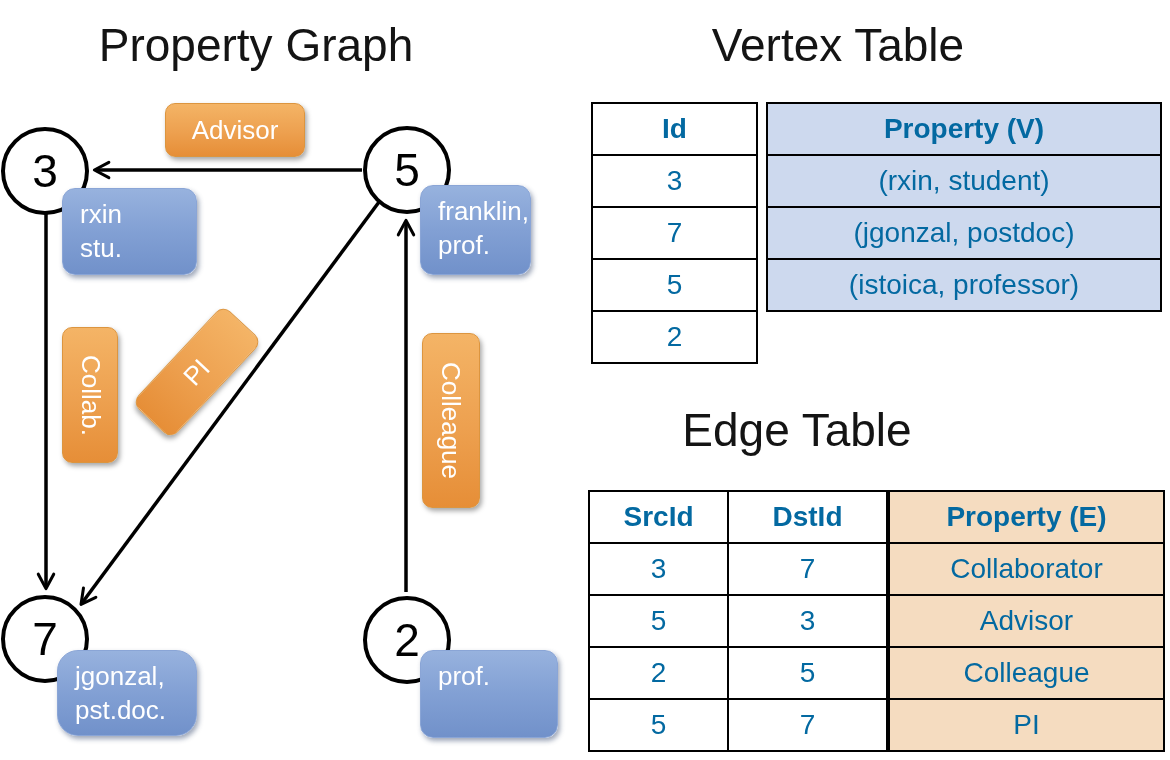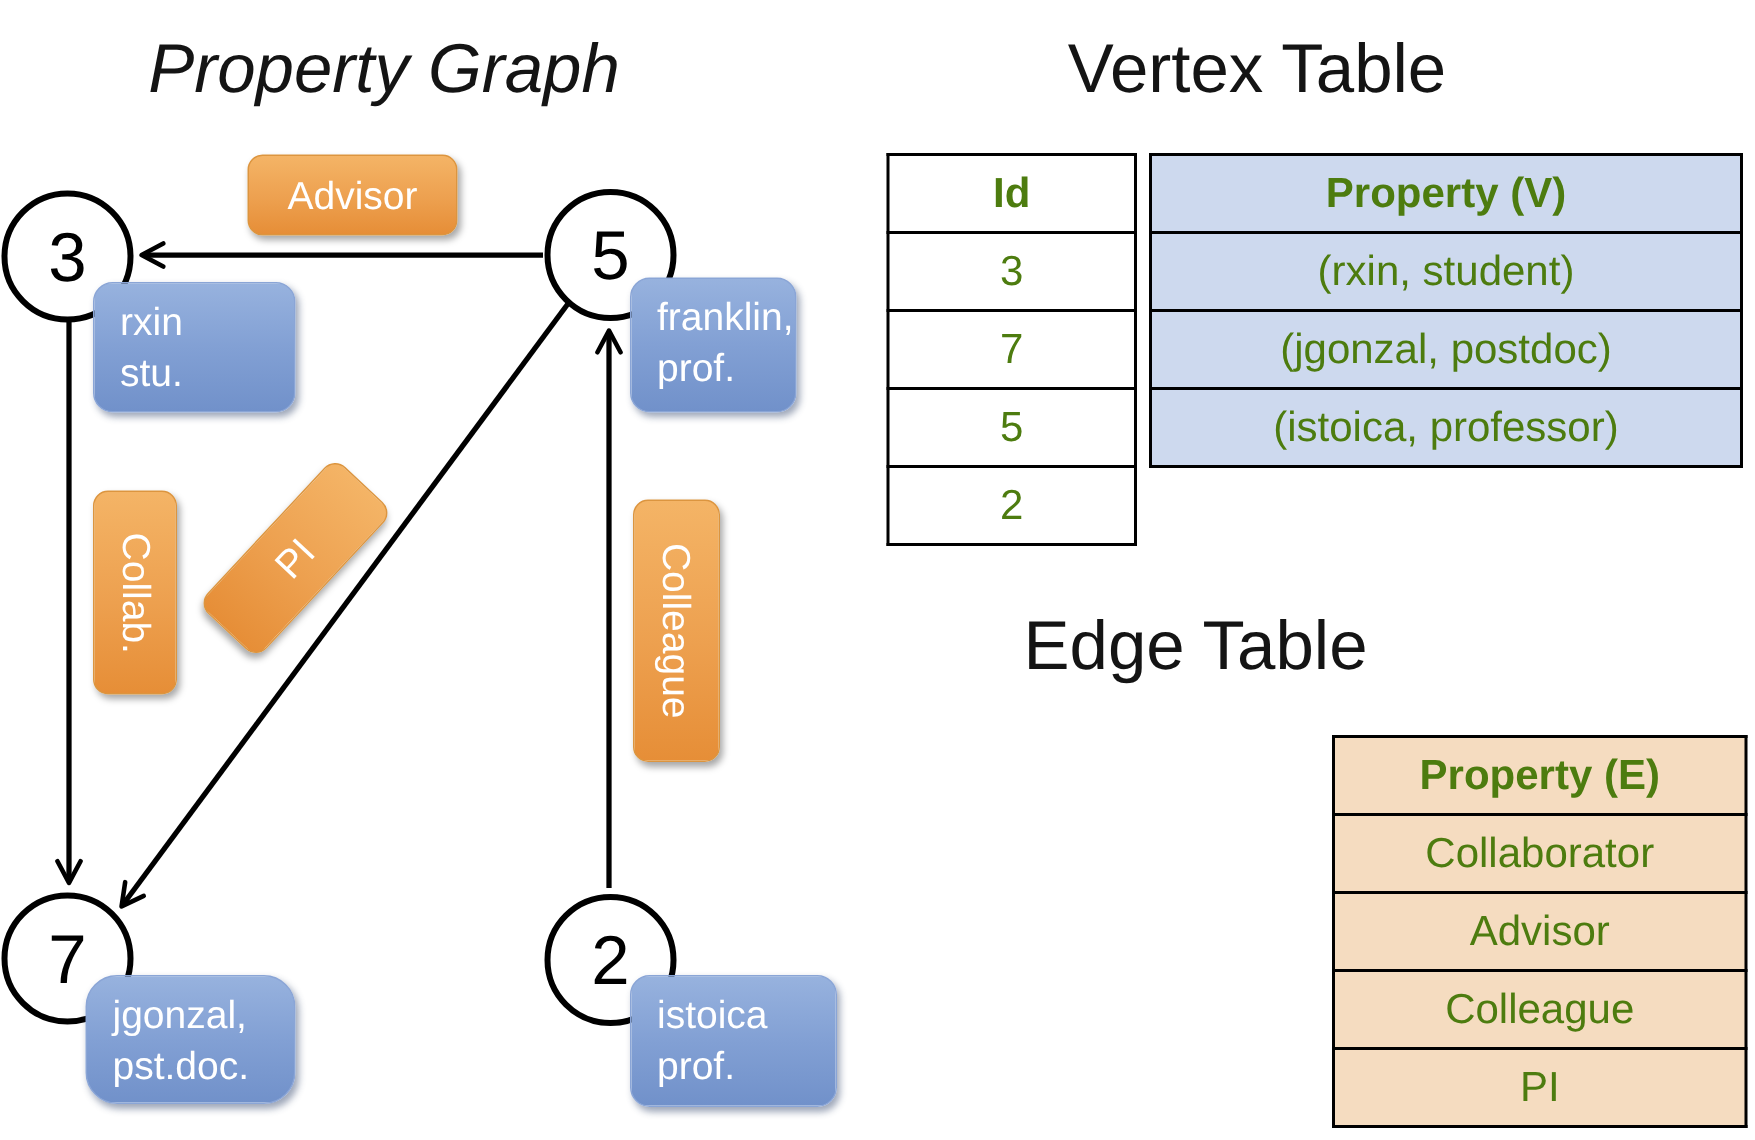--- a/index.html
+++ b/index.html
@@ -33,37 +33,37 @@
     border:1px solid #8aa5d6;border-radius:13px;color:#fff;font-size:26px;line-height:1.3;
     padding:9px 21px 0 17px;box-shadow:2px 3px 5px rgba(40,60,100,0.45);
     z-index:5;box-sizing:border-box;
   }
   .vbox span{display:block;}
   
   #edges{position:absolute;left:0;top:0;z-index:1;}
   
   table.tbl{
     position:absolute;border-collapse:collapse;table-layout:fixed;
-    font-size:28px;color:#4d7c0f;
+    font-size:28px;color:#0369a1;
   }
   table.tbl th,table.tbl td{
     border:2.5px solid #000;height:50px;text-align:center;vertical-align:middle;
     padding:0;overflow:hidden;white-space:nowrap;
   }
   table.tbl th{font-weight:bold;}
   .bg-blue th,.bg-blue td{background:#cdd9ee;margin-top:16px;}
   .bg-tan th,.bg-tan td{background:#f5dcc0;}
   .bg-white th,.bg-white td{background:#fff;}
 </style>
 </head>
 <body>
 
 <div id="canvas">
 
-  <div class="big-title" style="left:256px;top:18px;font-style:italic;">Property Graph</div>
+  <div class="big-title" style="left:256px;top:18px;">Property Graph</div>
   <div class="big-title" style="left:838px;top:18px;">Vertex Table</div>
   <div class="big-title" style="left:797px;top:403px;">Edge Table</div>
 
   <svg id="edges" width="585" height="760">
     <defs>
       <marker id="arrow" viewBox="0 0 12 12" refX="9.5" refY="6" markerWidth="5.5" markerHeight="5.5" orient="auto" markerUnits="strokeWidth">
         <path d="M1.5,1.2 L10.5,6 L1.5,10.8" fill="none" stroke="#000" stroke-width="1.9" stroke-linecap="round" stroke-linejoin="round"></path>
       </marker>
     </defs>
     <line x1="362" y1="170" x2="96" y2="170" stroke="#000" stroke-width="3.5" marker-end="url(#arrow)"></line>
@@ -104,21 +104,20 @@
   </div>
   <div class="vbox" style="left:420px;top:185px;width:111px;height:90px;">
     <span>franklin,</span>
     <span>prof.</span>
   </div>
   <div class="vbox" style="left:57px;top:650px;width:140px;height:86px;border-radius:21px;">
     <span>jgonzal,</span>
     <span>pst.doc.</span>
   </div>
   <div class="vbox" style="left:420px;top:650px;width:138px;height:88px;">
-    <span>istoica</span>
     <span>prof.</span>
   </div>
 
   <table class="tbl bg-white" style="left:591px;top:102px;width:167px;">
     <tbody>
         <tr>
           <th>Id</th>
         </tr>
     <tr>
           <td>3</td>
@@ -145,20 +144,44 @@
         </tr>
     <tr>
           <td>(jgonzal, postdoc)</td>
         </tr>
     <tr>
           <td>(istoica, professor)</td>
         </tr>
   </tbody>
     </table>
 
+  <table class="tbl bg-white" style="left:588px;top:490px;width:294px;">
+    <tbody>
+        <tr>
+      <th style="width:137px;">SrcId</th>
+      <th style="width:157px;">DstId</th>
+    </tr>
+    <tr>
+      <td>3</td>
+      <td>7</td>
+    </tr>
+    <tr>
+      <td>5</td>
+      <td>3</td>
+    </tr>
+    <tr>
+      <td>2</td>
+      <td>5</td>
+    </tr>
+    <tr>
+      <td>5</td>
+      <td>7</td>
+    </tr>
+  </tbody>
+    </table>
 
   <table class="tbl bg-tan" style="left:888px;top:490px;width:277px;">
     <tbody>
         <tr>
           <th>Property (E)</th>
         </tr>
     <tr>
           <td>Collaborator</td>
         </tr>
     <tr>

